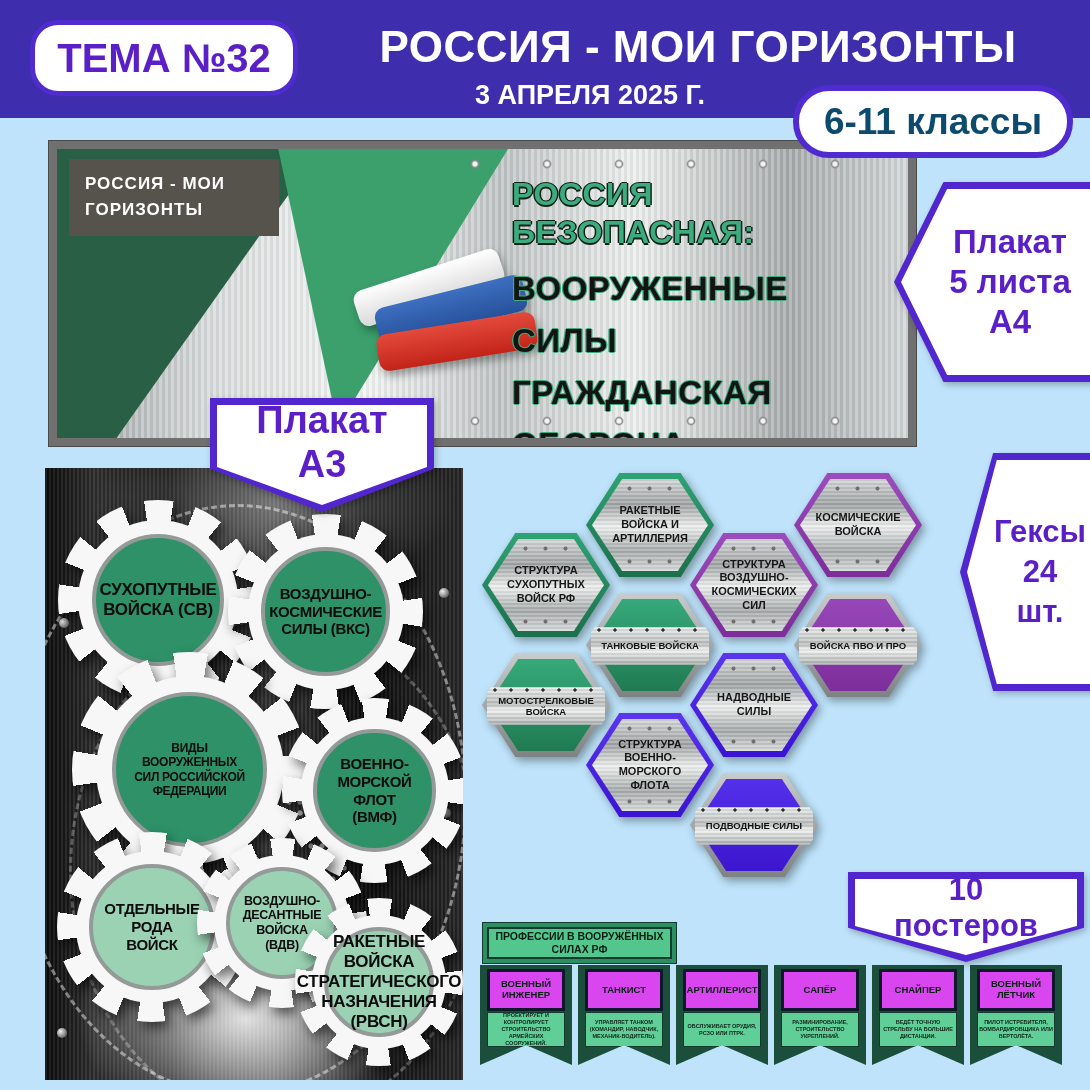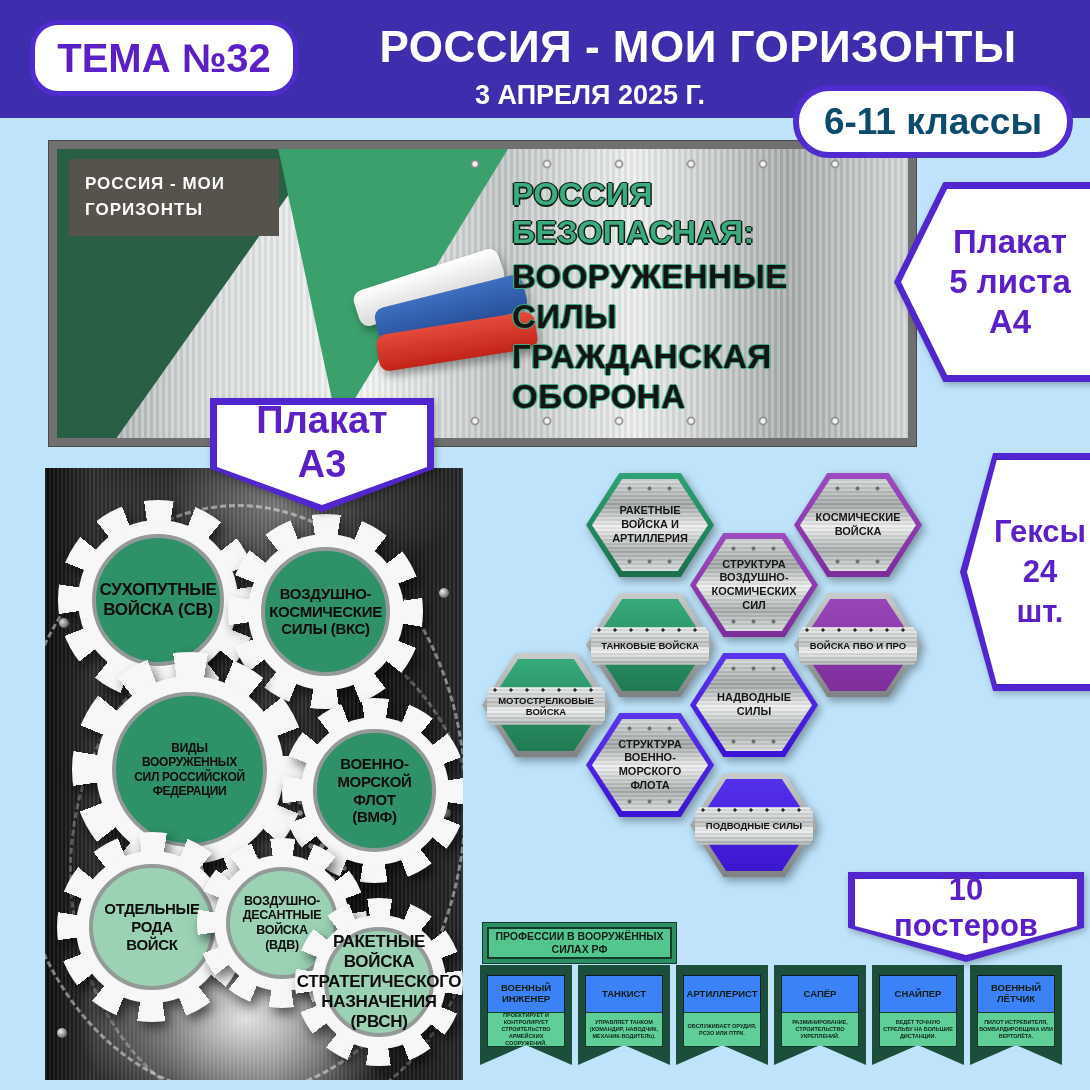--- a/index.html
+++ b/index.html
@@ -38,21 +38,21 @@
   .rv-top{top:9px;} .rv-bot{bottom:11px;}
   .flag{position:absolute;left:292px;top:100px;width:185px;height:135px;
       filter:drop-shadow(3px 5px 4px rgba(0,0,0,.35));}
   .flag-stripe{position:absolute;height:37px;border-radius:10px;}
   .f-white{left:4px;top:20px;width:152px;background:linear-gradient(#ffffff,#d8d8d8);transform:rotate(-18deg);}
   .f-blue{left:26px;top:42px;width:152px;background:linear-gradient(#3d6fc0,#27509a);transform:rotate(-14deg);}
   .f-red{left:28px;top:74px;width:160px;background:linear-gradient(#e34a3c,#c22318);transform:rotate(-9deg);}
   .banner-text{position:absolute;left:455px;top:26px;width:400px;font-weight:bold;}
   .bn-green{color:#3cab7e;font-size:32px;line-height:38px;letter-spacing:.5px;
       text-shadow:-1.5px 0 #0e2018,1.5px 0 #0e2018,0 -1.5px #0e2018,0 1.5px #0e2018;}
-  .bn-black{color:#141414;font-size:33px;line-height:40px;letter-spacing:.5px;margin-top:0;
+  .bn-black{color:#141414;font-size:33px;line-height:40px;letter-spacing:.5px;margin-top:12px;
       text-shadow:-1.2px 0 #3cab7e,1.2px 0 #3cab7e,0 -1.2px #3cab7e,0 1.2px #3cab7e;}
   .bn-gap{height:6px;}
 
   
   .co{position:absolute;z-index:8;filter:drop-shadow(2px 3px 3px rgba(0,0,0,.25));margin-left:32px;}
   .co-outer{position:absolute;inset:0;background:#5226cf;}
   .co-inner{position:absolute;inset:7px;background:#fff;display:flex;flex-direction:column;
       align-items:center;justify-content:center;color:#5b1fc8;font-weight:bold;text-align:center;}
   .arrowL .co-outer,.arrowL .co-inner{clip-path:polygon(24% 0,100% 0,100% 100%,24% 100%,0 50%);}
   .pentD .co-outer,.pentD .co-inner{clip-path:polygon(0 0,100% 0,100% 62%,50% 100%,0 62%);}
@@ -135,22 +135,22 @@
   .h9{left:586px;top:713px;} .h10{left:690px;top:773px;}
 
   
   .prof-header{position:absolute;left:482px;top:922px;width:193px;height:40px;background:#2c8f63;
       border:1px solid #123b2b;z-index:2;}
   .prof-header-inner{position:absolute;inset:4px;background:#52c68c;border:2px solid #123b2b;
       display:flex;align-items:center;justify-content:center;text-align:center;
       font-weight:bold;font-size:10.5px;line-height:1.25;color:#0b1d14;}
   .bookmark{position:absolute;top:965px;width:92px;height:100px;background:#1c4f3b;z-index:2;
       clip-path:polygon(0 0,100% 0,100% 100%,50% 80%,0 100%);}
-  .bm-title{position:absolute;left:7px;right:7px;top:10px;height:36px;background:#3b82f6;
-      border:1px solid #0f172a;display:flex;align-items:center;justify-content:center;text-align:center;
+  .bm-title{position:absolute;left:7px;right:7px;top:4px;height:36px;background:#d946ef;
+      border:3px solid #0f172a;display:flex;align-items:center;justify-content:center;text-align:center;
       font-weight:bold;font-size:9.5px;line-height:1.15;color:#0b1d14;}
   .bm-desc{position:absolute;left:7px;right:7px;top:47px;height:31px;background:#5fcf97;
       border:1px solid #123b2b;display:flex;align-items:center;justify-content:center;text-align:center;
       font-weight:bold;font-size:5.5px;line-height:1.25;color:#10241a;padding:1px;}
   .b1{left:480px;} .b2{left:578px;} .b3{left:676px;} .b4{left:774px;} .b5{left:872px;} .b6{left:970px;}
 </style>
 </head>
 <body>
 
 <div class="stage">
@@ -255,20 +255,27 @@
     <div class="hex-rivets hr-bot"></div>
     <div class="hex-label">РАКЕТНЫЕ ВОЙСКА И АРТИЛЛЕРИЯ</div>
   </div>
   <div class="hex h2 hx-purple hx-frame">
     <div class="hex-shell hexclip"></div>
     <div class="hex-face hexclip"></div>
     <div class="hex-rivets hr-top"></div>
     <div class="hex-rivets hr-bot"></div>
     <div class="hex-label">КОСМИЧЕСКИЕ ВОЙСКА</div>
   </div>
+  <div class="hex h3 hx-green hx-frame">
+    <div class="hex-shell hexclip"></div>
+    <div class="hex-face hexclip"></div>
+    <div class="hex-rivets hr-top"></div>
+    <div class="hex-rivets hr-bot"></div>
+    <div class="hex-label">СТРУКТУРА СУХОПУТНЫХ ВОЙСК РФ</div>
+  </div>
   <div class="hex h4 hx-purple hx-frame">
     <div class="hex-shell hexclip"></div>
     <div class="hex-face hexclip"></div>
     <div class="hex-rivets hr-top"></div>
     <div class="hex-rivets hr-bot"></div>
     <div class="hex-label">СТРУКТУРА ВОЗДУШНО-КОСМИЧЕСКИХ СИЛ</div>
   </div>
   <div class="hex h5 hx-green hx-plate">
     <div class="hex-shell hexclip"></div>
     <div class="hex-fill hexclip"></div>

